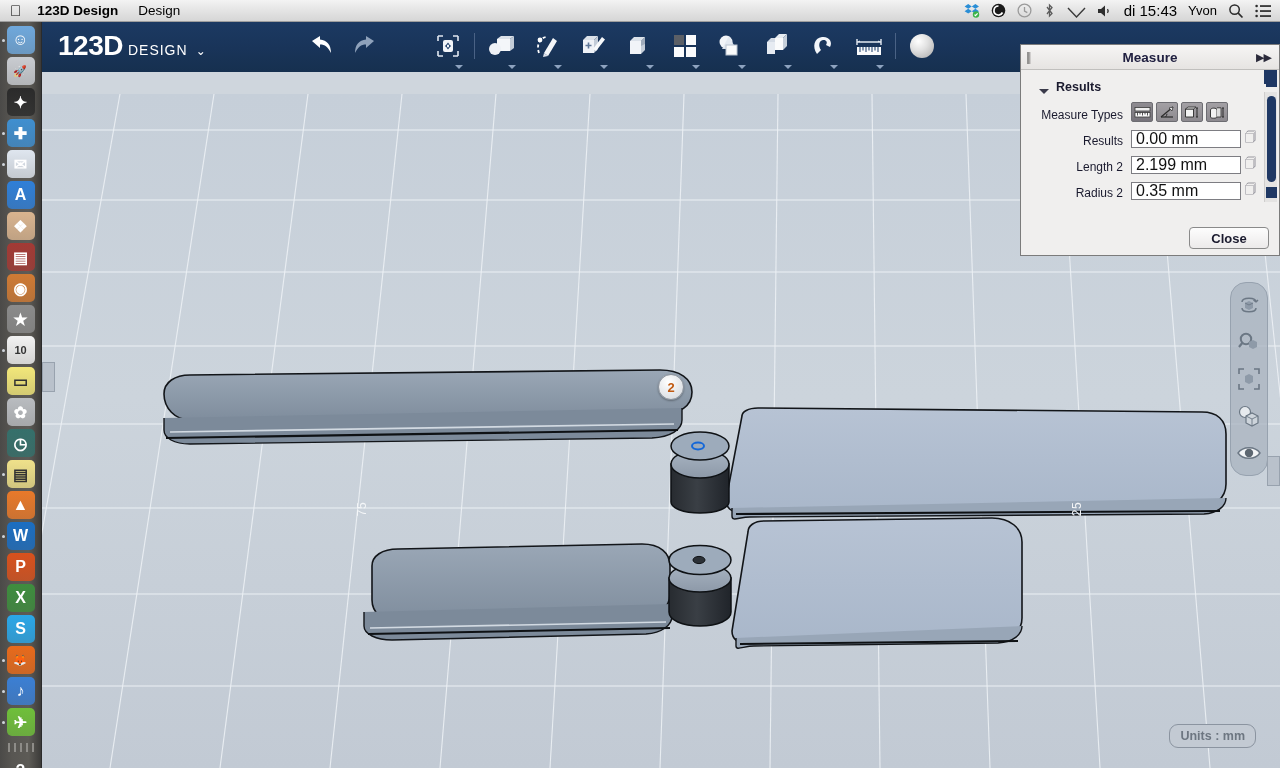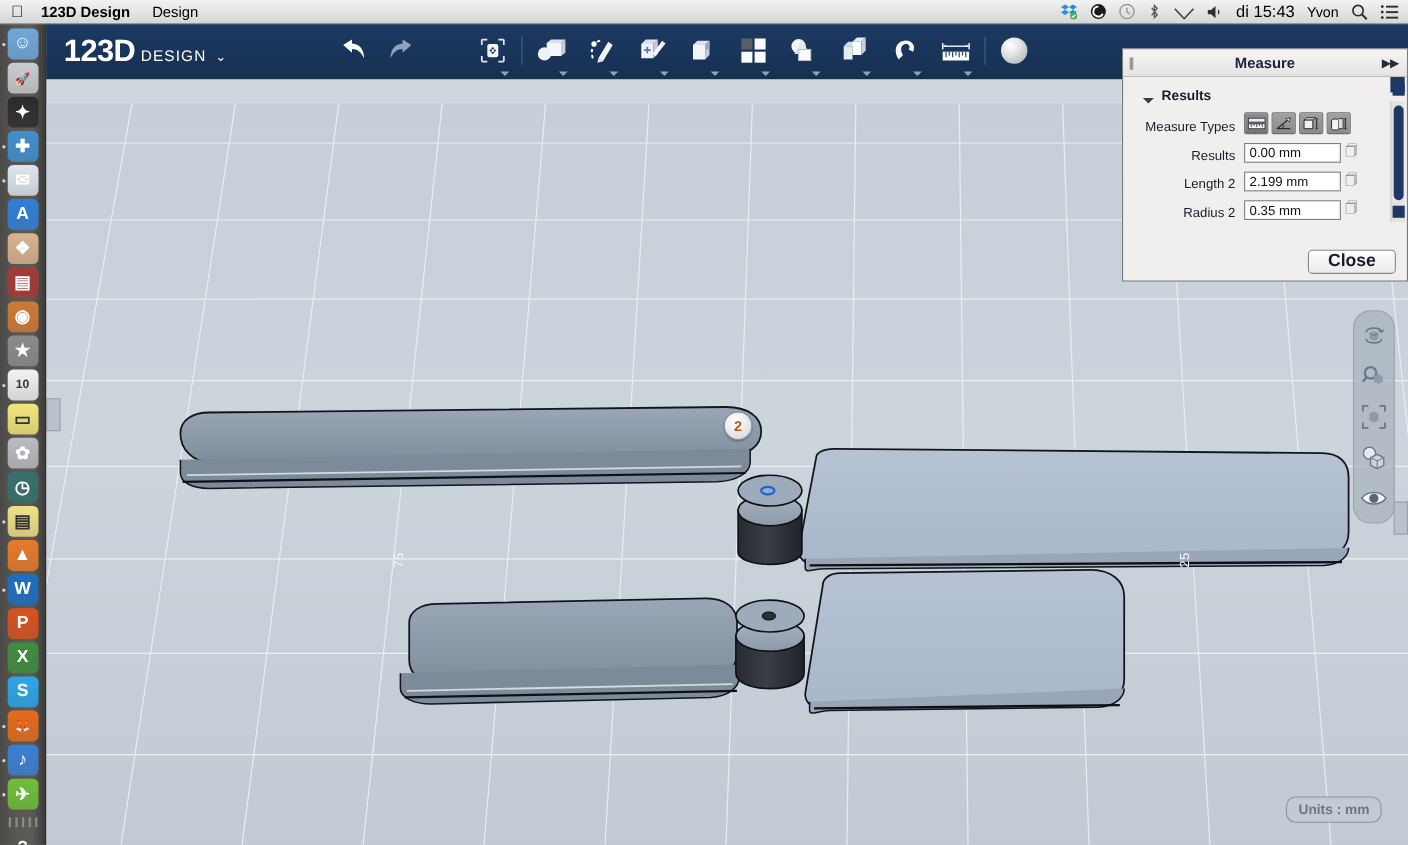--- a/index.html
+++ b/index.html
@@ -162,43 +162,43 @@
   .mp-row { display:flex; align-items:flex-end; margin-bottom: 7px; }
   .mp-label { width: 110px; text-align: right; padding-right: 8px; font-size: 12px; }
   .mp-types { display:flex; gap: 3px; }
   .mtype {
     width: 22px; height: 20px; border: 1px solid #6d6d72; border-radius: 2px;
     background: linear-gradient(to bottom,#a3a0a4,#8d8a8f);
     display:flex; align-items:center; justify-content:center;
   }
   .mtype.sel { background: linear-gradient(to bottom,#8f8c91,#76737a); }
   .mp-input {
-    width: 88px; height: 18px; border: 1px solid #7d7d82; background: #fff;
-    font-size: 12px; padding: 0 4px; color: #111; font-family: "Liberation Sans", sans-serif;
+    width: 110px; height: 18px; border: 1px solid #7d7d82; background: #fff;
+    font-size: 16px; padding: 0 4px; color: #111; font-family: "Liberation Sans", sans-serif;
     line-height: 16px;
   }
   .mp-copy { margin-left: 4px; font-size: 11px; color: #4a4a5a; }
 
   .mp-scroll {
     position: absolute; right: 2px; top: 22px; width: 13px; height: 110px;
     background: #e4e3e2; border-left: 1px solid #cfcecd;
   }
   .mp-scroll .thumb {
     position:absolute; left:2px; top: 4px; width: 9px; height: 86px;
     background: #1f3864; border-radius: 5px;
   }
   .mp-scroll .arrow { position:absolute; left:1px; width:11px;height:11px;background:#1f3864;}
   .mp-blue-sq { position:absolute; right: 2px; top: 0px; width: 13px; height: 14px; background:#1f3864;}
 
   .mp-footer { position:absolute; bottom: 8px; right: 10px; }
   .mp-close {
     min-width: 80px; height: 22px; padding: 0 16px;
     border: 1px solid #8a8a8a; border-radius: 4px;
     background: linear-gradient(to bottom,#fdfdfd,#eceaea);
-    font-size: 16px; font-weight: bold; color: #1a1a2e;
+    font-size: 13px; font-weight: bold; color: #1a1a2e;
     font-family: "Liberation Sans", sans-serif;
   }
 </style>
 </head>
 <body>
 
 <div class="dock">
   <div class="dock-inner" id="dock-inner">
       <div style="position: relative; display: flex; align-items: center;">
         <div class="dock-icon" style="background: linear-gradient(rgb(111, 168, 220), rgba(111, 168, 220, 0.8)); font-size: 16px; color: rgb(255, 255, 255);">☺</div>

